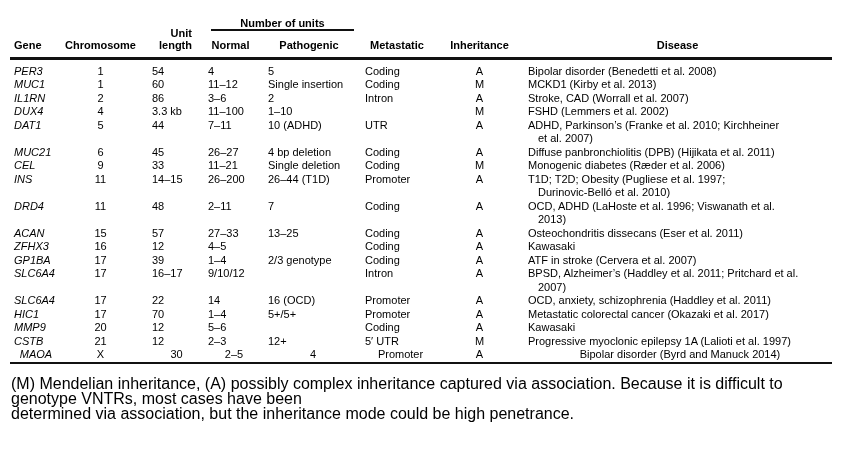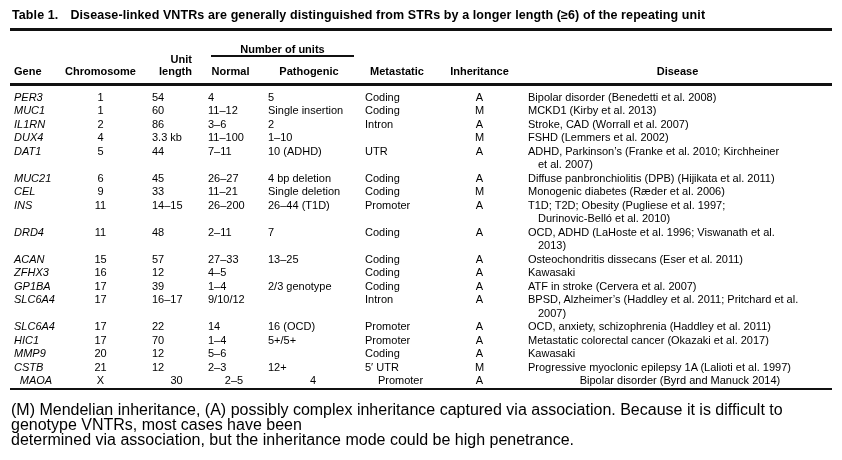--- a/index.html
+++ b/index.html
@@ -98,23 +98,20 @@
     line-height: 15px;
     white-space: pre-line;
     padding-left: 1px;
   }
 </style>
 </head>
 <body>
 
 <div class="page">
 
-  <div class="table-title">
-    <span class="title-label">Table 1.</span><span class="title-text">Disease-linked VNTRs are generally distinguished from STRs by a longer length (≥6) of the repeating unit</span>
-  </div>
 
   <table>
     <colgroup>
       <col class="c-gene">
         <col class="c-chrom">
         <col class="c-unit">
         <col class="c-normal">
       <col class="c-path">
         <col class="c-annot">
         <col class="c-inher">

